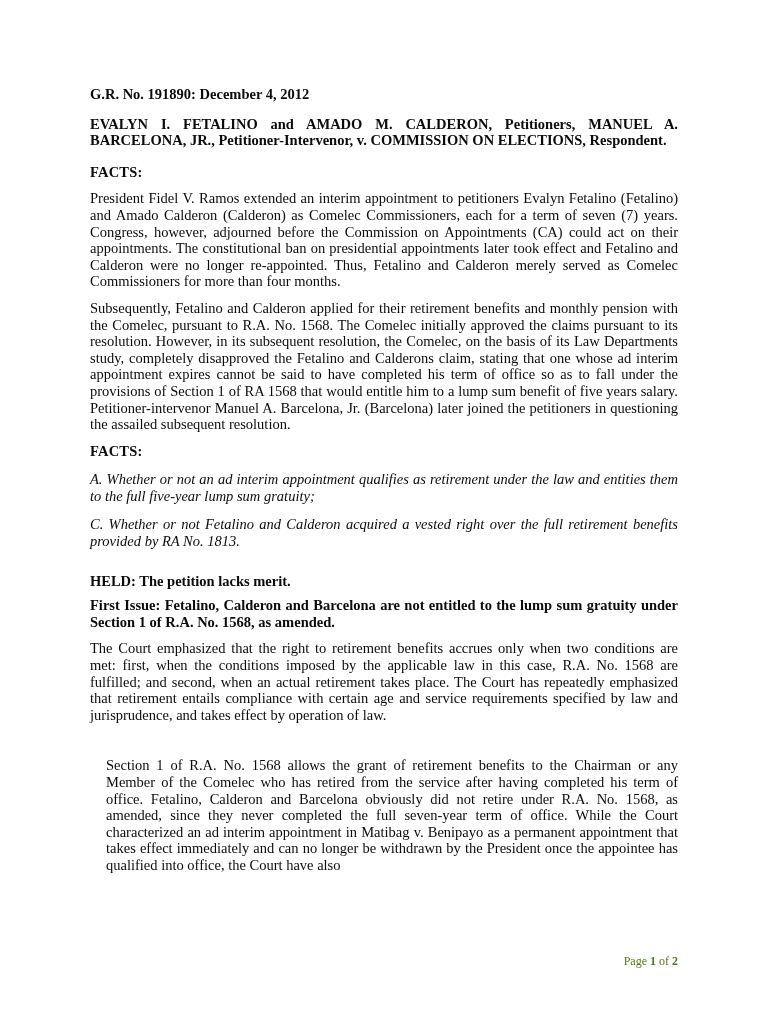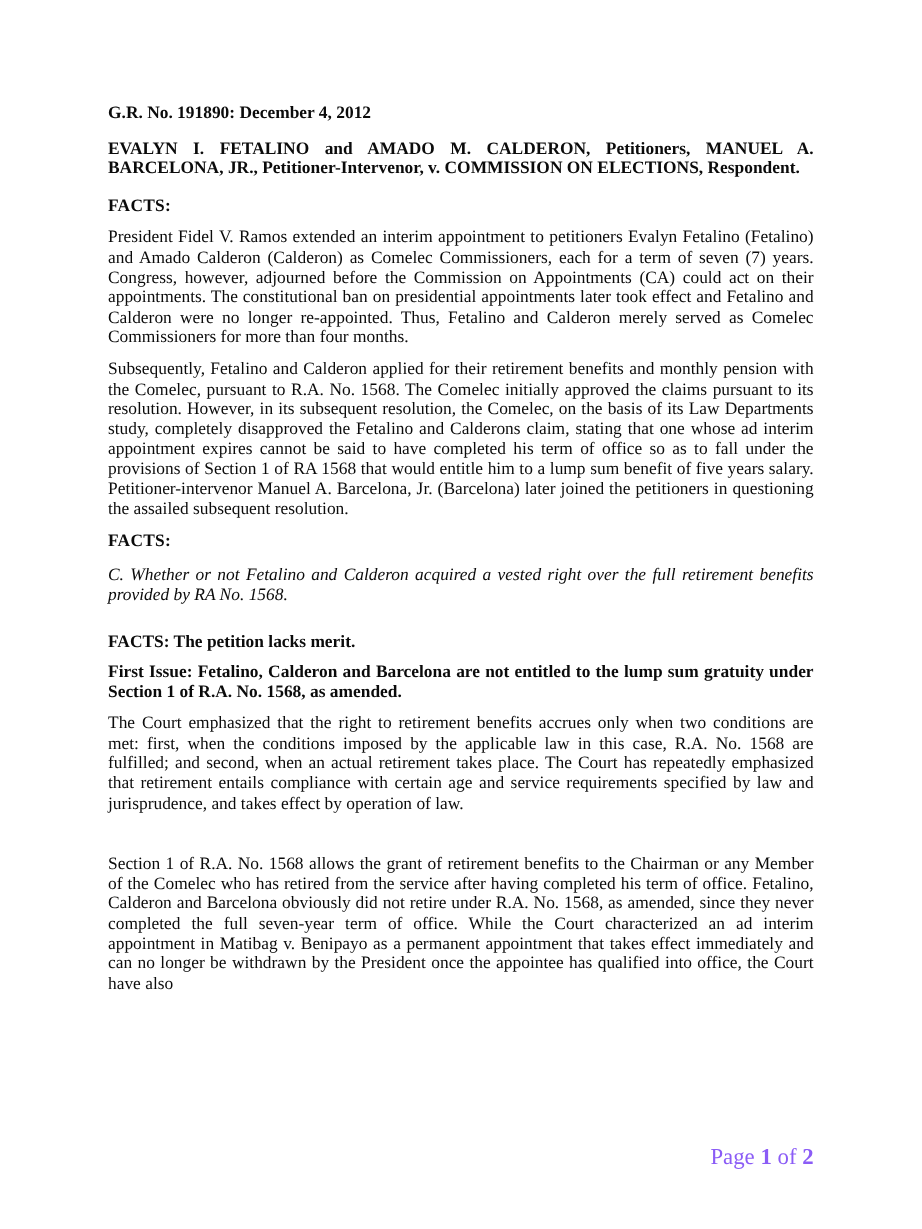--- a/index.html
+++ b/index.html
@@ -27,51 +27,52 @@
   .section-heading { font-weight: bold; margin-bottom: 10px; text-align: left; letter-spacing: 0.2px; }
   .facts-para { margin-bottom: 10px; }
   .facts-para:last-of-type { margin-bottom: 15px; }
   .issues-heading { font-weight: bold; margin-bottom: 12px; text-align: left; letter-spacing: 0.2px; }
   .issue { font-style: italic; margin-bottom: 12px; }
   .issue-last { margin-bottom: 23px; }
   .held-line { font-weight: bold; margin-bottom: 8px; text-align: left; }
   .law-heading { font-weight: bold; margin-bottom: 10px; text-align: left; }
   .first-issue-heading { font-weight: bold; margin-bottom: 10px; }
   .body-para-1 { margin-bottom: 34px; }
-  .body-para-2 { margin-bottom: 0; }
+  .body-para-2 { margin-bottom: 0; margin-left: 16px; }
 
   .page-footer {
     position: absolute;
     top: 954px;
     right: 90px;
     font-family: "Liberation Serif", "DejaVu Serif", serif;
-    font-size: 19px;
-    color: #8b5cf6;
+    font-size: 12px;
+    color: #4d7c0f;
   }
   .page-footer .num { font-weight: bold; }
 </style>
 </head>
 <body>
 
 <div class="page">
 
   <p class="case-number">G.R. No. 191890: December 4, 2012</p>
 
   <p class="para case-title">EVALYN I. FETALINO and AMADO M. CALDERON, Petitioners, MANUEL A. BARCELONA, JR., Petitioner-Intervenor, v. COMMISSION ON ELECTIONS, Respondent.</p>
 
   <p class="section-heading">FACTS:</p>
 
   <p class="para facts-para">President Fidel V. Ramos extended an interim appointment to petitioners Evalyn Fetalino (Fetalino) and Amado Calderon (Calderon) as Comelec Commissioners, each for a term of seven (7) years. Congress, however, adjourned before the Commission on Appointments (CA) could act on their appointments. The constitutional ban on presidential appointments later took effect and Fetalino and Calderon were no longer re-appointed. Thus, Fetalino and Calderon merely served as Comelec Commissioners for more than four months.</p>
   <p class="para facts-para">Subsequently, Fetalino and Calderon applied for their retirement benefits and monthly pension with the Comelec, pursuant to R.A. No. 1568. The Comelec initially approved the claims pursuant to its resolution. However, in its subsequent resolution, the Comelec, on the basis of its Law Departments study, completely disapproved the Fetalino and Calderons claim, stating that one whose ad interim appointment expires cannot be said to have completed his term of office so as to fall under the provisions of Section 1 of RA 1568 that would entitle him to a lump sum benefit of five years salary. Petitioner-intervenor Manuel A. Barcelona, Jr. (Barcelona) later joined the petitioners in questioning the assailed subsequent resolution.</p>
 
   <p class="issues-heading">FACTS:</p>
 
-  <p class="para issue issue-last">C. Whether or not Fetalino and Calderon acquired a vested right over the full retirement benefits provided by RA No. 1568.</p>
+  <p class="para issue">A. Whether or not an ad interim appointment qualifies as retirement under the law and entities them to the full five-year lump sum gratuity;</p>
+  <p class="para issue issue-last">C. Whether or not Fetalino and Calderon acquired a vested right over the full retirement benefits provided by RA No. 1813.</p>
 
-  <p class="held-line">FACTS: The petition lacks merit.</p>
+  <p class="held-line">HELD: The petition lacks merit.</p>
 
 
   <p class="para first-issue-heading">First Issue: Fetalino, Calderon and Barcelona are not entitled to the lump sum gratuity under Section 1 of R.A. No. 1568, as amended.</p>
 
   <p class="para body-para-1">The Court emphasized that the right to retirement benefits accrues only when two conditions are met: first, when the conditions imposed by the applicable law in this case, R.A. No. 1568 are fulfilled; and second, when an actual retirement takes place. The Court has repeatedly emphasized that retirement entails compliance with certain age and service requirements specified by law and jurisprudence, and takes effect by operation of law.</p>
   <p class="para body-para-2">Section 1 of R.A. No. 1568 allows the grant of retirement benefits to the Chairman or any Member of the Comelec who has retired from the service after having completed his term of office. Fetalino, Calderon and Barcelona obviously did not retire under R.A. No. 1568, as amended, since they never completed the full seven-year term of office. While the Court characterized an ad interim appointment in Matibag v. Benipayo as a permanent appointment that takes effect immediately and can no longer be withdrawn by the President once the appointee has qualified into office, the Court have also</p>
 
 </div>
 
 <div class="page-footer">

